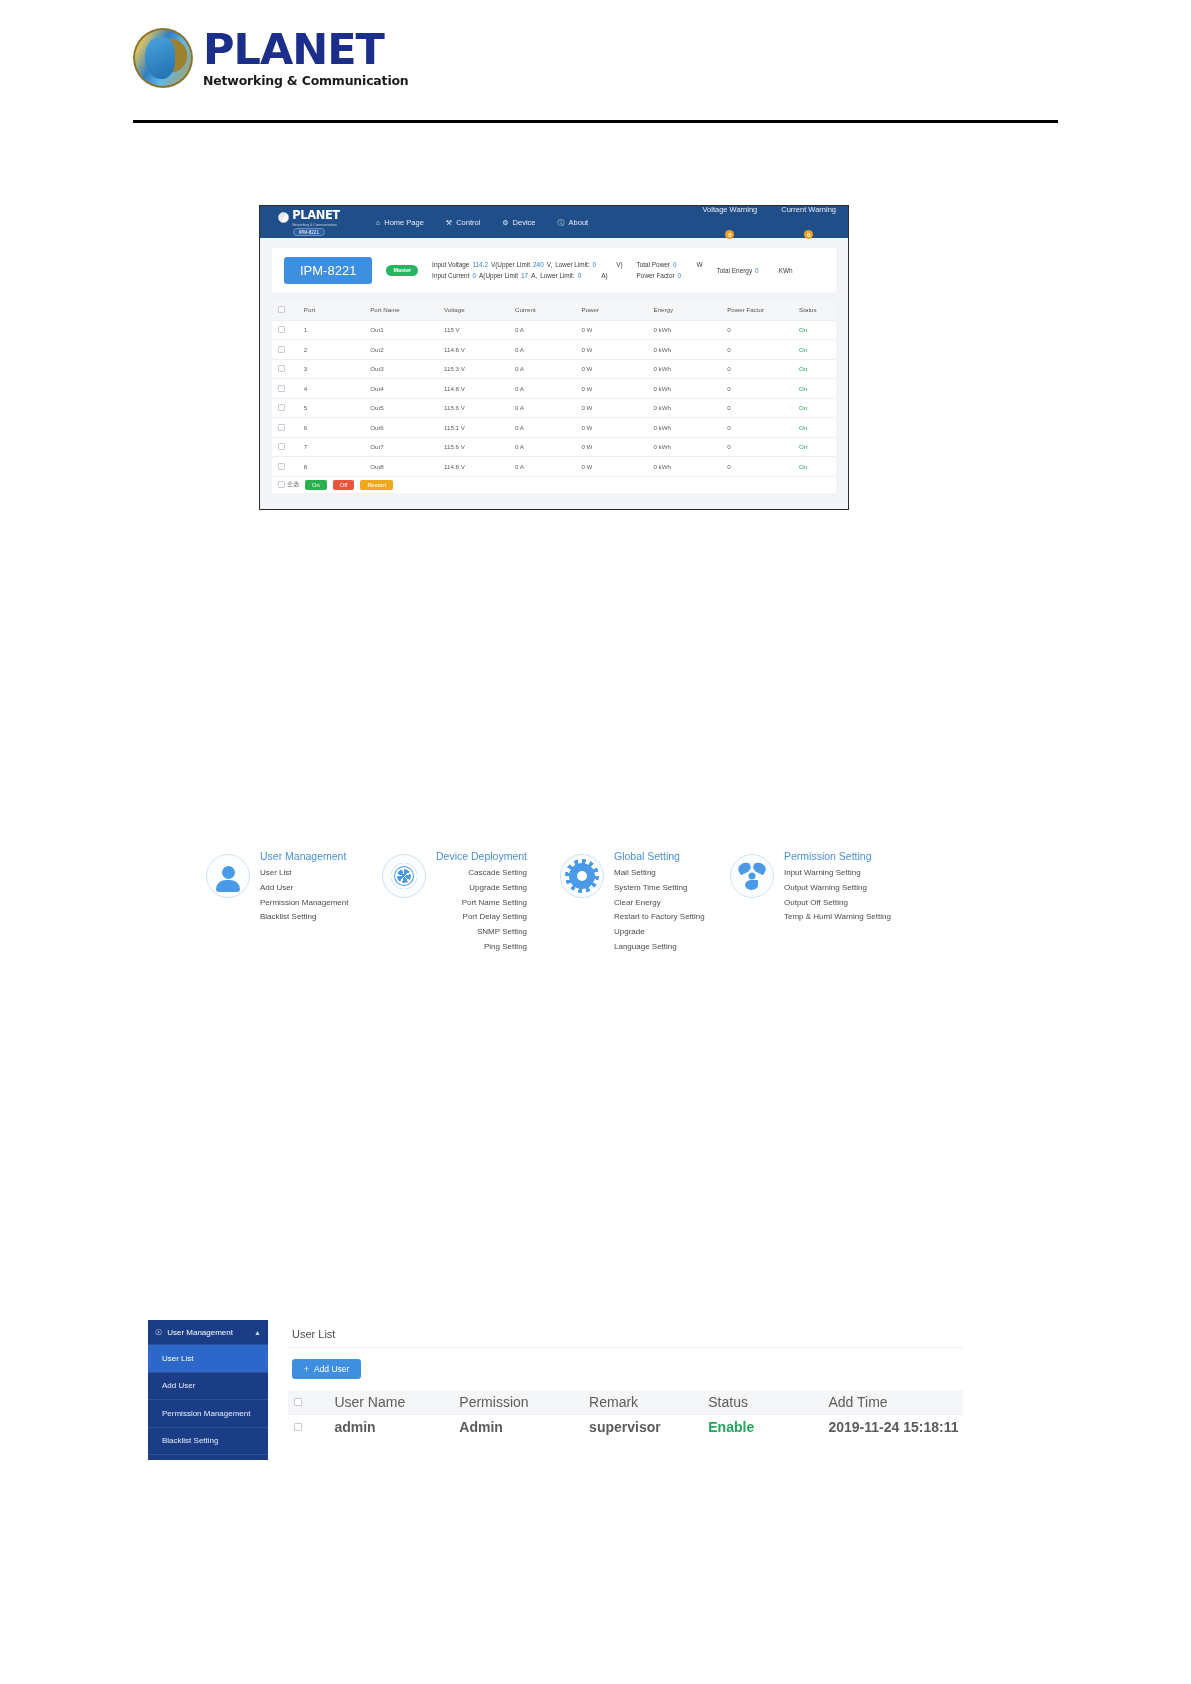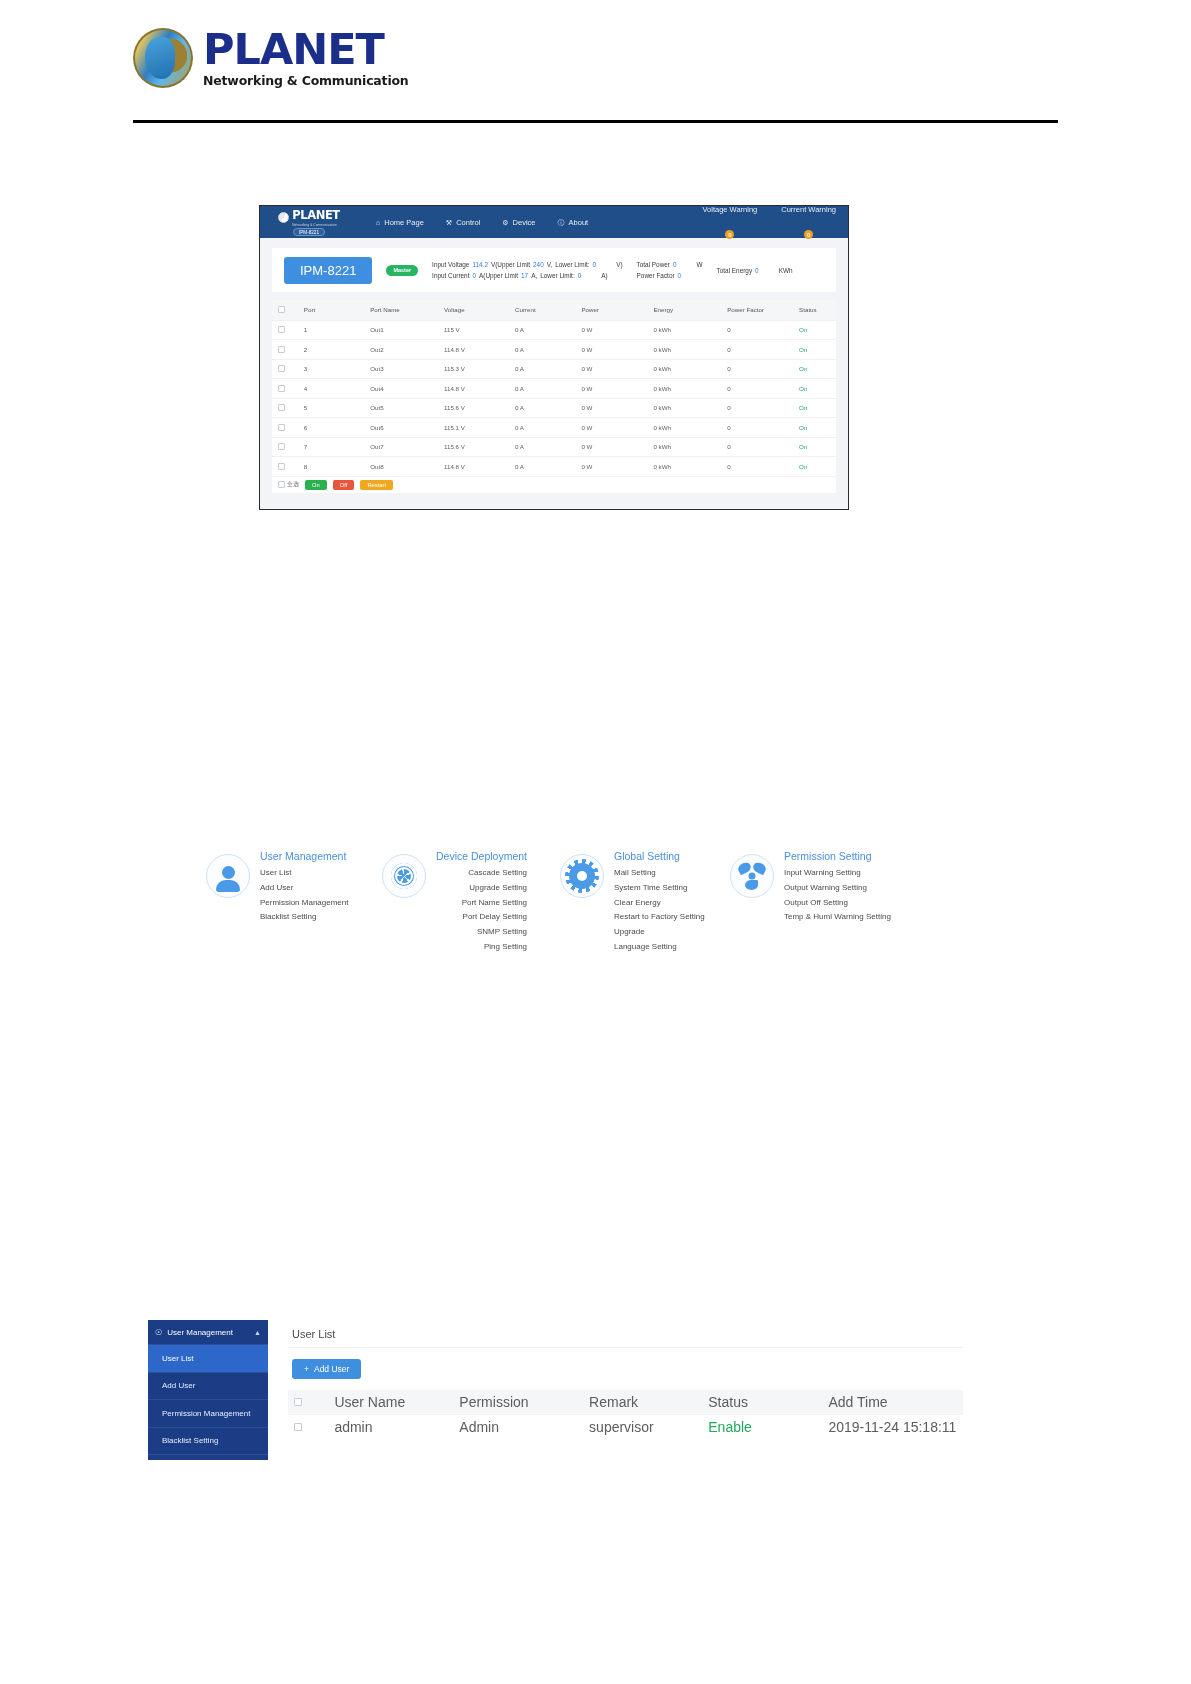--- a/index.html
+++ b/index.html
@@ -333,21 +333,21 @@
     border-radius:3px;
   }
   .f2-table { margin-top: 11px; }
   .f2-thead, .f2-trow {
     display:flex; align-items:center;
     height: 24px;
     font-size:14px;
     padding-left: 6px;
   }
   .f2-thead { background:#f4f6f8; color:#5c5c5c; }
-  .f2-trow  { color:#5c5c5c; border-top:1px solid #f0f2f5;}
+  .f2-trow  { color:#5c5c5c; border-top:1px solid #f0f2f5;font-weight:bold;}
   .f2-cb { width:8px;height:8px;border:1px solid #c6cbd4;border-radius:1px;background:#fff;}
   .f2-c-chk { width: 42px; display:flex; align-items:center;}
   .f2-c-user{ width: 130px; }
   .f2-c-perm{ width: 135px; }
   .f2-c-rem { width: 124px; }
   .f2-c-stat{ width: 125px; }
   .f2-c-time{ width: 140px; }
   .f2-enable{ color:#21a85a; }
 </style>
 </head>

